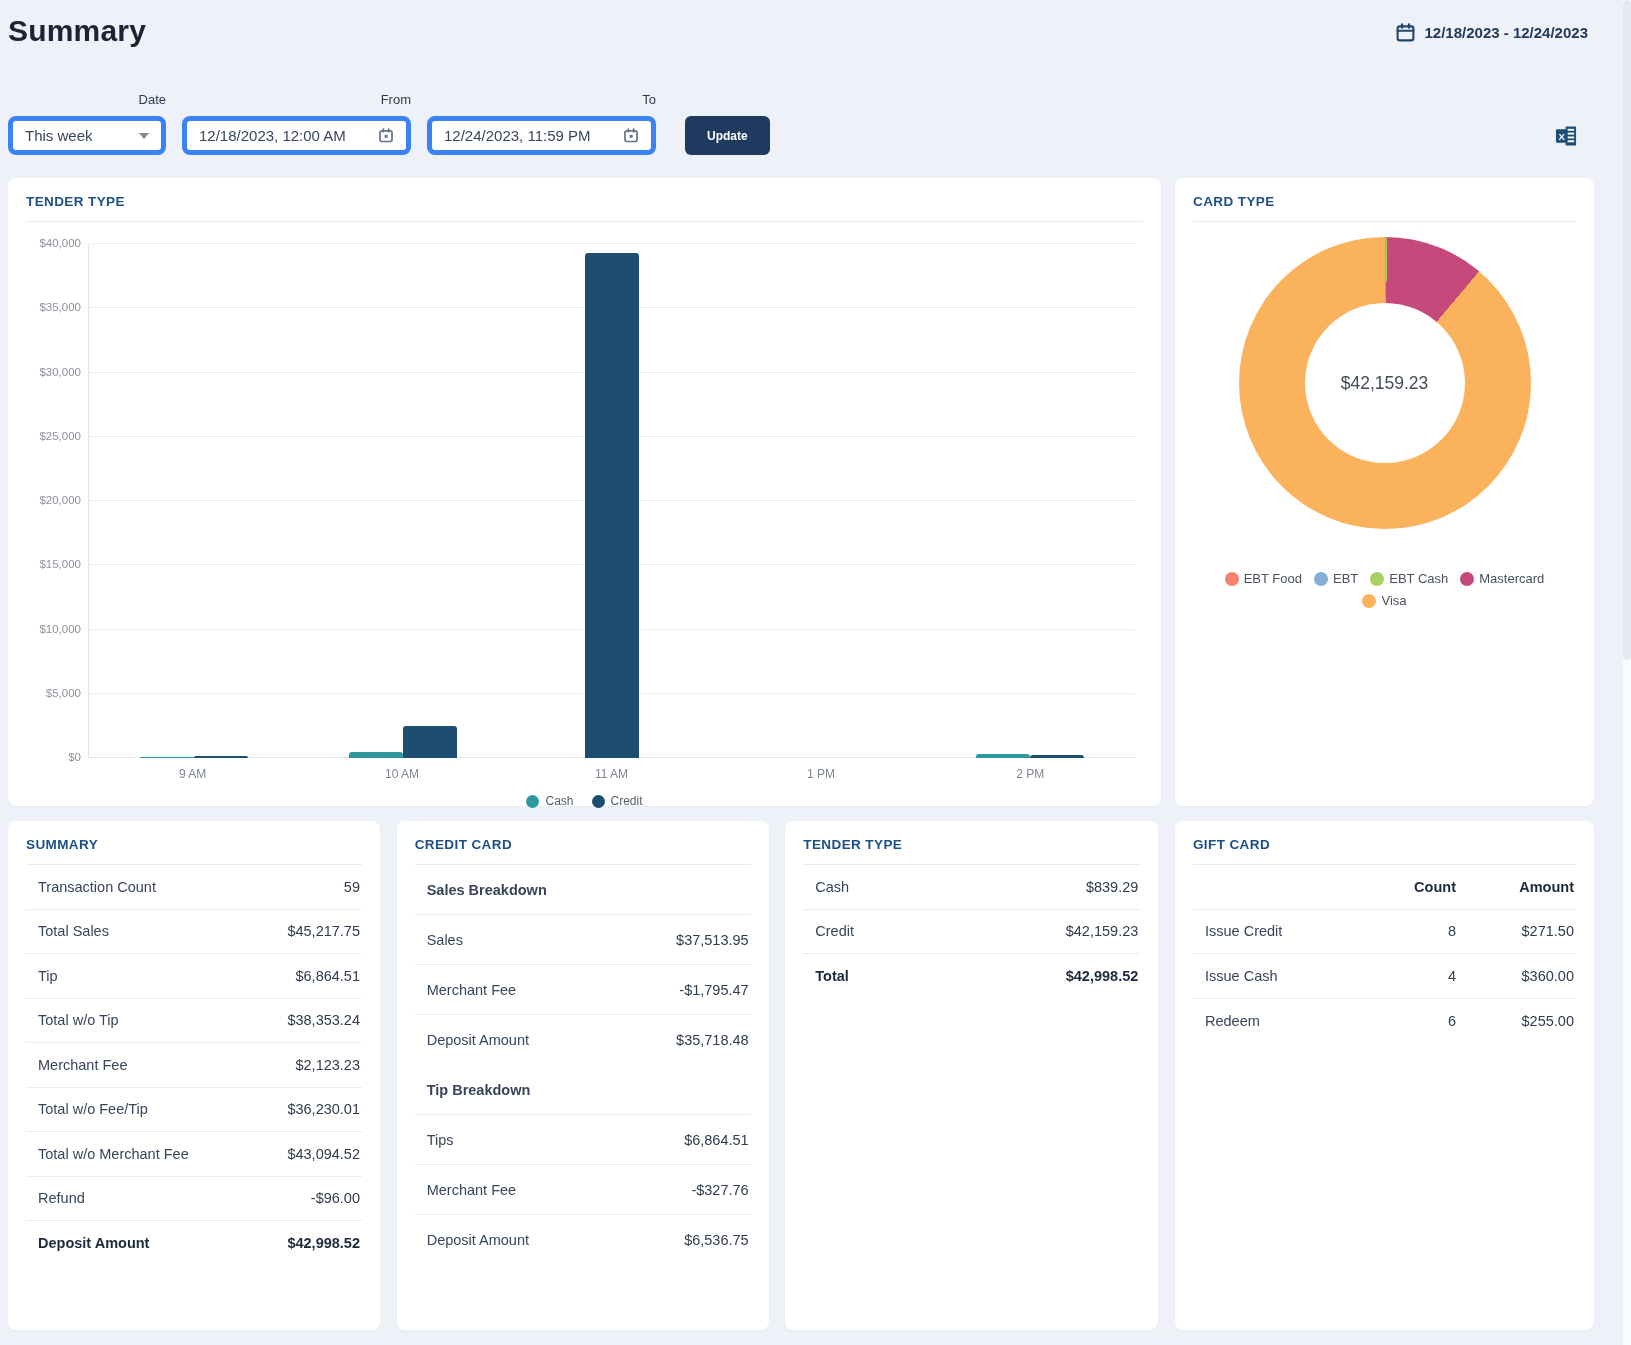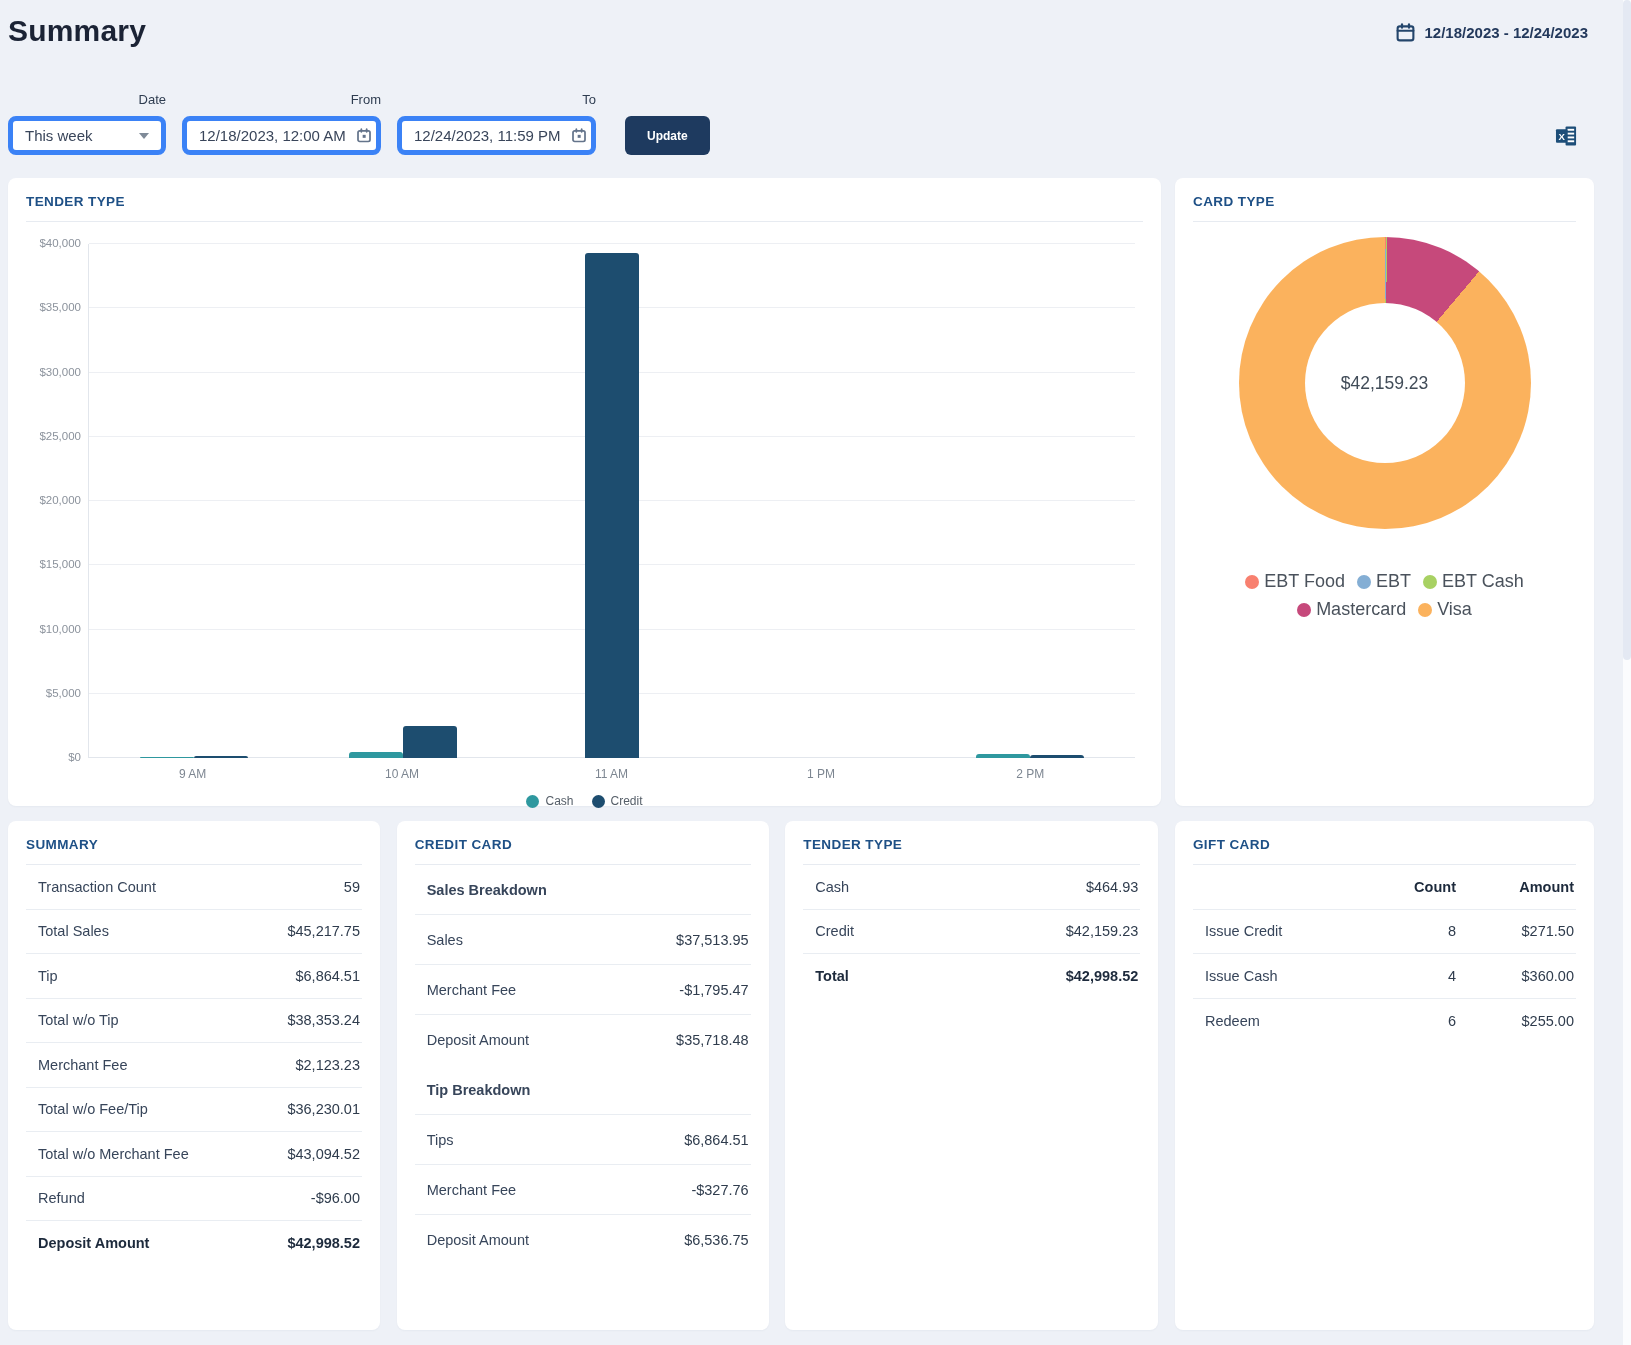--- a/index.html
+++ b/index.html
@@ -23,21 +23,21 @@
   .filters { display:flex; align-items:flex-end; margin-top:44px; position:relative; }
   .field { margin-right:16px;text-align:right; }
   .field label { display:block; font-size:13px; color:#2e3c50; margin-bottom:9px; }
   .control {
     height:39px; background:#fff; border:5px solid #3b82f6; border-radius:8px;
     display:flex; align-items:center; justify-content:space-between;
     padding:0 12px; font-size:15px; color:#39455a; cursor:pointer;
   }
   .control .val { white-space:nowrap; }
   .select { width:158px; }
-  .dtinput { width:199px; }
+  .dtinput { width:229px; }
   .chevron { width:0; height:0; border-left:5px solid transparent; border-right:5px solid transparent;
              border-top:6px solid #7f8a98; margin-left:10px; }
   .update-btn {
     height:39px; padding:0 22px; margin-left:13px; border:none; border-radius:6px;
     background:#1e3a5f; color:#fff; font-size:12px; font-weight:700;
     font-family:"Liberation Sans", sans-serif; cursor:pointer;
   }
   .excel-btn { position:absolute; right:16px; bottom:8px; cursor:pointer; line-height:0; }
 
   
@@ -69,21 +69,21 @@
 
   
   .donut-wrap { display:flex; flex-direction:column; align-items:center; }
   .donut { width:292px; height:292px; border-radius:50%; margin-top:15px; position:relative; cursor:pointer; }
   .donut-hole { position:absolute; left:50%; top:50%; transform:translate(-50%,-50%);
                 width:160px; height:160px; border-radius:50%; background:#fff;
                 display:flex; align-items:center; justify-content:center; }
   .donut-hole span { font-size:17.5px; color:#414c58; }
   .donut-legend { margin-top:42px; display:flex; flex-wrap:wrap; justify-content:center;
                   column-gap:12px; row-gap:7px; max-width:330px; }
-  .donut-legend .legend-item { gap:5px; font-size:18px; color:#4a525c; }
+  .donut-legend .legend-item { gap:5px; font-size:13px; color:#4a525c; }
   .donut-legend .dot { width:14px; height:14px; }
 
   
   .trow { display:flex; justify-content:space-between; align-items:center; min-height:44.5px;
           border-bottom:1px solid #e9edf2; font-size:14.5px; color:#33404f; padding:0 2px 0 12px; }
   .t-credit .trow { min-height:50px; }
   .trow.nodiv { border-bottom:none; }
   .trow.last { border-bottom:none; }
   .trow .lbl { color:#37455a; }
   .trow .val { color:#2f3c4d; }
@@ -353,21 +353,21 @@
             <span class="val">$6,536.75</span>
           </div>
         </div>
     </section>
     <section class="card t-card t-tender">
       <h2>TENDER TYPE</h2>
       <div class="divider"></div>
       <div>
           <div class="trow">
             <span class="lbl">Cash</span>
-            <span class="val">$464.93</span>
+            <span class="val">$839.29</span>
           </div>
           <div class="trow">
             <span class="lbl">Credit</span>
             <span class="val">$42,159.23</span>
           </div>
           <div class="trow bold last">
             <span class="lbl">Total</span>
             <span class="val">$42,998.52</span>
           </div>
         </div>

